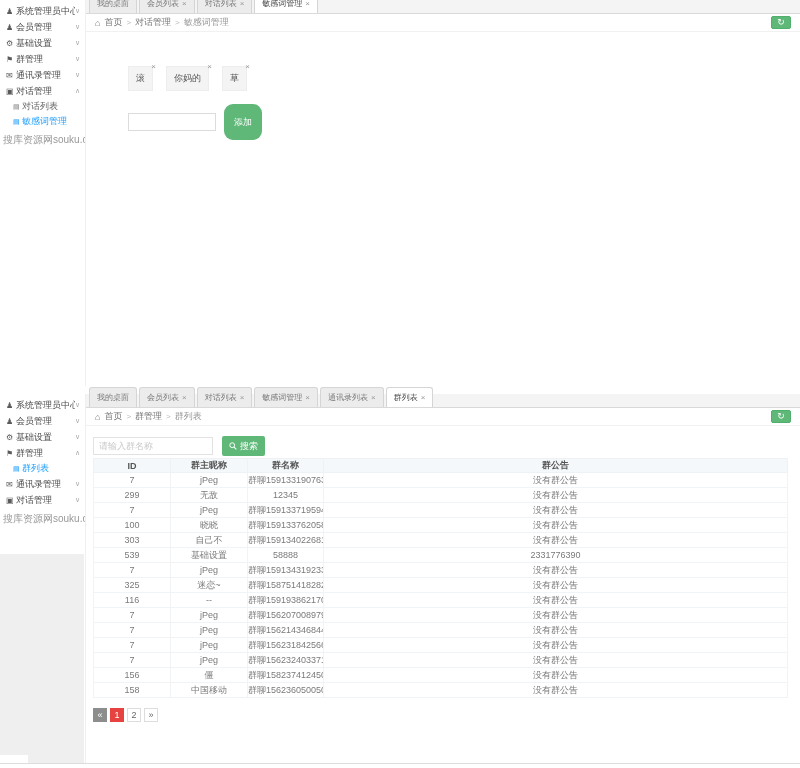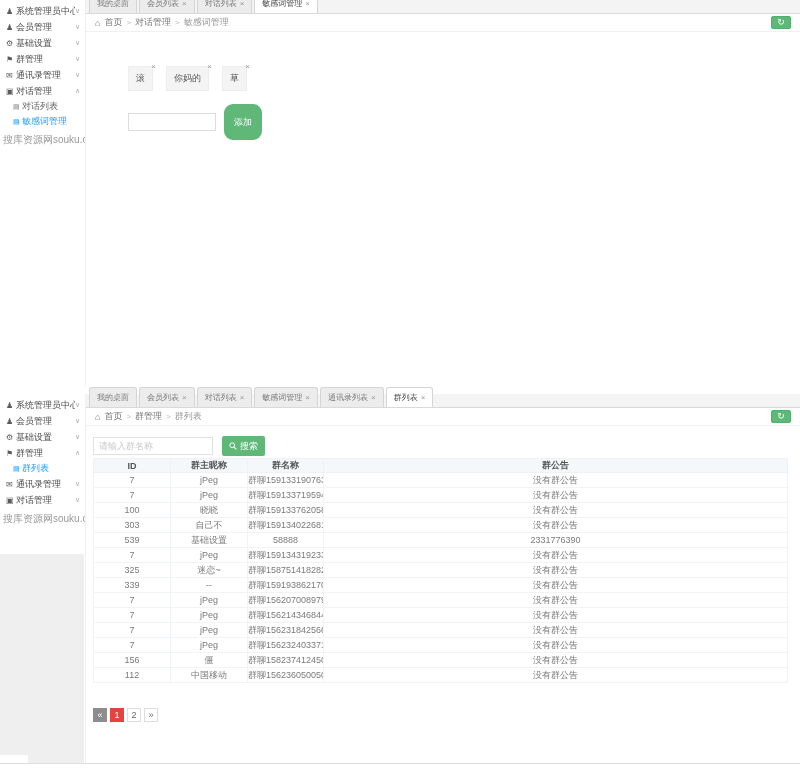--- a/index.html
+++ b/index.html
@@ -241,20 +241,26 @@
           </tr>
         </thead>
       <tbody id="gt-body">
           <tr>
             <td>7</td>
             <td>jPeg</td>
             <td>群聊1591331907638</td>
             <td>没有群公告</td>
           </tr>
           <tr>
+            <td>299</td>
+            <td>无敌</td>
+            <td>12345</td>
+            <td>没有群公告</td>
+          </tr>
+          <tr>
             <td>7</td>
             <td>jPeg</td>
             <td>群聊1591337195940</td>
             <td>没有群公告</td>
           </tr>
           <tr>
             <td>100</td>
             <td>晓晓</td>
             <td>群聊1591337620581</td>
             <td>没有群公告</td>
@@ -277,21 +283,21 @@
             <td>群聊1591343192336</td>
             <td>没有群公告</td>
           </tr>
           <tr>
             <td>325</td>
             <td>迷恋~</td>
             <td>群聊1587514182820</td>
             <td>没有群公告</td>
           </tr>
           <tr>
-            <td>339</td>
+            <td>116</td>
             <td>--</td>
             <td>群聊1591938621703</td>
             <td>没有群公告</td>
           </tr>
           <tr>
             <td>7</td>
             <td>jPeg</td>
             <td>群聊1562070089796</td>
             <td>没有群公告</td>
           </tr>
@@ -313,21 +319,21 @@
             <td>群聊1562324033719</td>
             <td>没有群公告</td>
           </tr>
           <tr>
             <td>156</td>
             <td>僵</td>
             <td>群聊1582374124501</td>
             <td>没有群公告</td>
           </tr>
           <tr>
-            <td>112</td>
+            <td>158</td>
             <td>中国移动</td>
             <td>群聊1562360500505</td>
             <td>没有群公告</td>
           </tr>
         </tbody>
     </table>
     <div class="pagination" id="pager">
         <div class="page-btn prev">«</div>
         <div class="page-btn page active">1</div>
         <div class="page-btn page">2</div>

